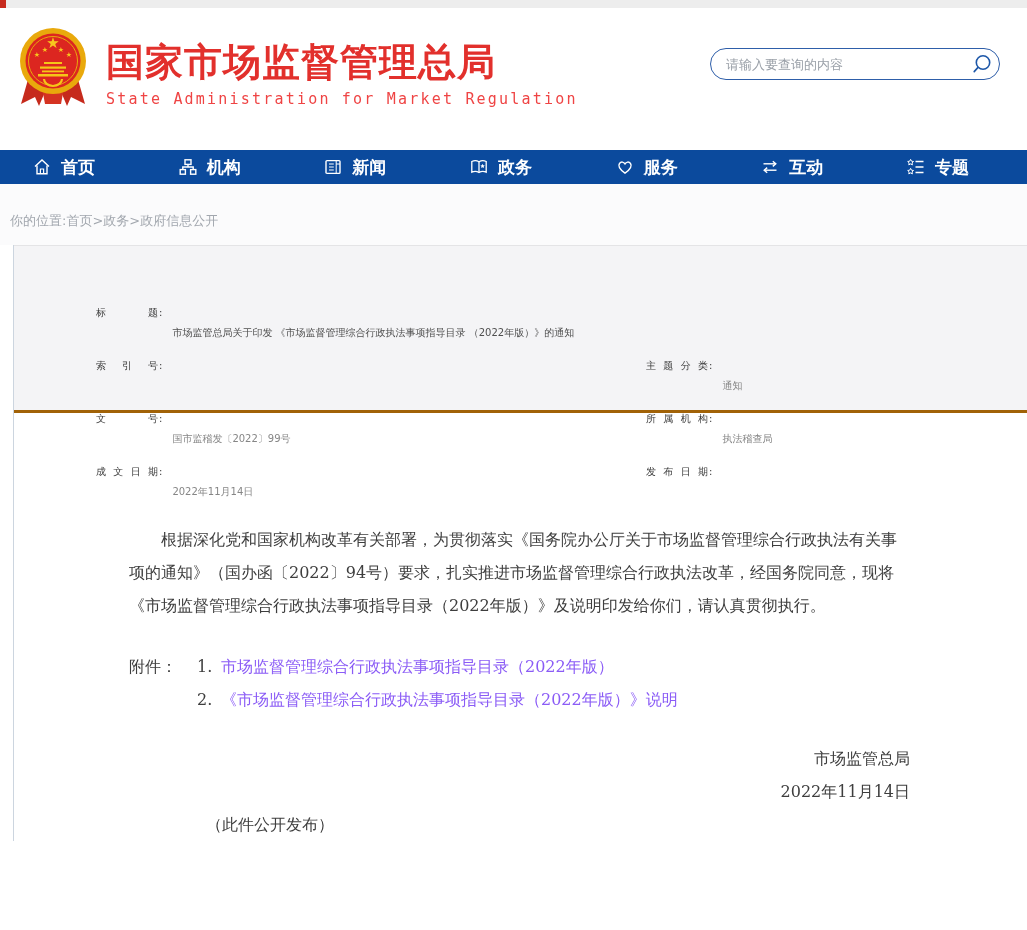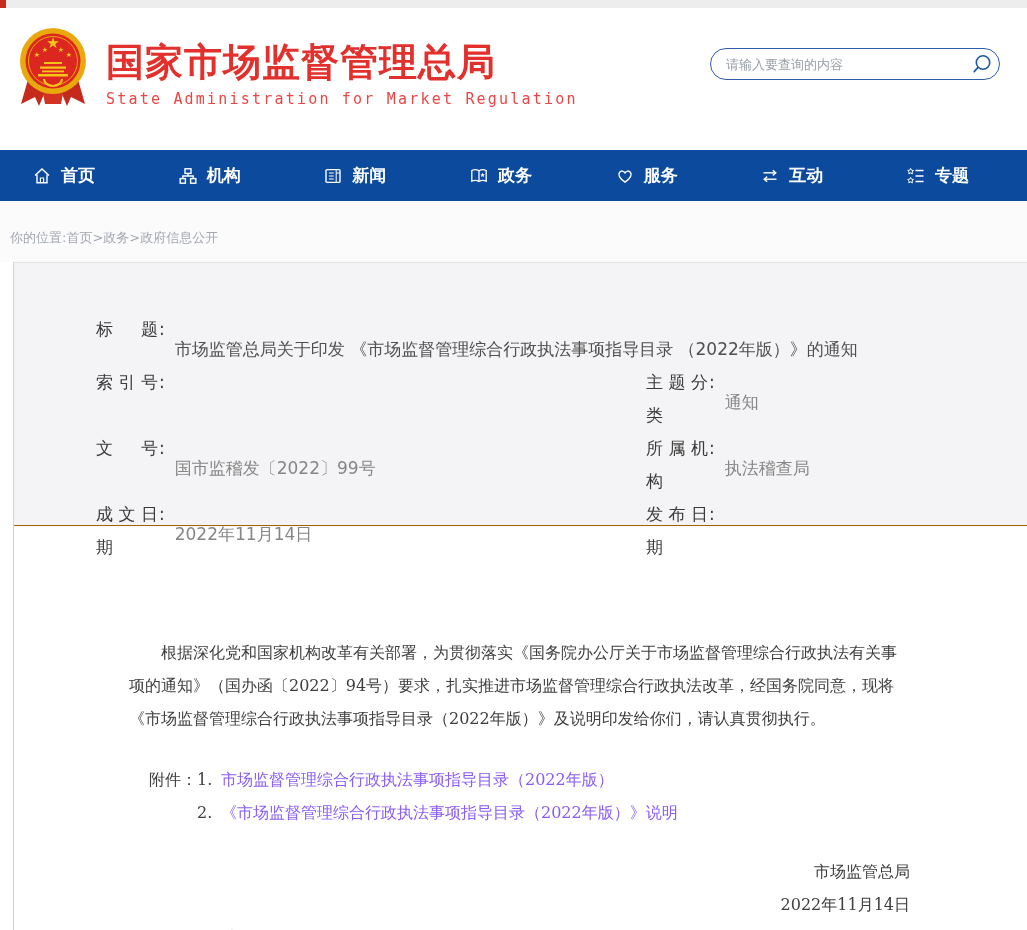--- a/index.html
+++ b/index.html
@@ -16,47 +16,47 @@
   .logo { position:absolute; left:18px; top:18px; width:70px; height:88px; cursor:pointer; }
   .brand { position:absolute; left:106px; top:32px; }
   .brand .cn { font-size:38px; font-weight:bold; color:#e2302c; letter-spacing:1px; line-height:44px; }
   .brand .en { font-size:15px; color:#ef4444; letter-spacing:2.2px; margin-top:6px; font-family:"DejaVu Sans Mono","Liberation Mono",monospace; }
   .searchbox { position:absolute; right:27px; top:40px; width:290px; height:32px; border:1px solid #2e5ea9; border-radius:16px; background:#fff; display:flex; align-items:center; }
   .searchbox input { flex:1; border:none; outline:none; background:transparent; padding:0 6px 0 15px; font-size:13px; color:#333; }
   .searchbox input::placeholder { color:#9aa0a8; }
   .search-btn { width:34px; height:30px; display:flex; align-items:center; justify-content:center; cursor:pointer; background:transparent; border:none; }
 
   
-  .nav { height:51px; background:#0b4a9d; display:flex; align-items:center; justify-content:space-between; padding:0 58px 0 32px; }
+  .nav { height:34px; background:#0b4a9d; display:flex; align-items:center; justify-content:space-between; padding:0 58px 0 32px; }
   .nav-item { display:flex; align-items:center; gap:9px; color:#fff; font-size:17px; font-weight:bold; cursor:pointer; white-space:nowrap; }
   .nav-item svg { display:block; }
 
   
   .crumb-band { height:61px; background:#fbfbfc; padding:26px 0 0 10px; }
   .crumb { font-size:13px; color:#a2a7ae; }
 
   
   .main { margin-left:13px; border-left:1px solid #ccd5df; width:1014px; }
 
   
-  .meta-panel { height:264px; background:#f4f4f6; border-top:1px solid #e4e4e6; border-bottom:1px solid #a16207; padding-top:50px; font-size:17px; }
+  .meta-panel { height:168px; background:#f4f4f6; border-top:1px solid #e4e4e6; border-bottom:3px solid #a16207; padding-top:50px; font-size:10px; }
   .meta-line { line-height:33px; padding-left:82px; display:flex; }
   .meta-cell-left { width:550px; display:flex; }
   .meta-cell-right { flex:1; display:flex; }
   .m-label { display:inline-block; width:62px; text-align:justify; text-align-last:justify; color:#3a3a3a; }
   .m-colon { color:#3a3a3a; margin:0 10px 0 1px; }
   .m-value { color:#868686;margin-top:20px; }
   .m-value.title { color:#4f4f4f; }
 
   
   .doc { padding:110px 117px 0 115px; font-family:"DejaVu Serif","Liberation Serif",serif; font-size:16px; color:#3e3e3e; line-height:33px; }
   .doc .para { text-indent:2em; }
   .attachments { margin-top:28px; }
   .attach-row { display:flex; line-height:33px; }
-  .attach-prefix { width:68px;text-align:right; }
+  .attach-prefix { width:68px; }
   .attach-num { width:24px; }
   .attach-link { color:#8b5cf6; text-decoration:none; cursor:pointer; }
   .signature { text-align:right; margin-top:26px; line-height:33px; }
   .footnote { margin-left:77px; line-height:33px; }
 </style>
 </head>
 <body>
 
 <div class="page">
 

